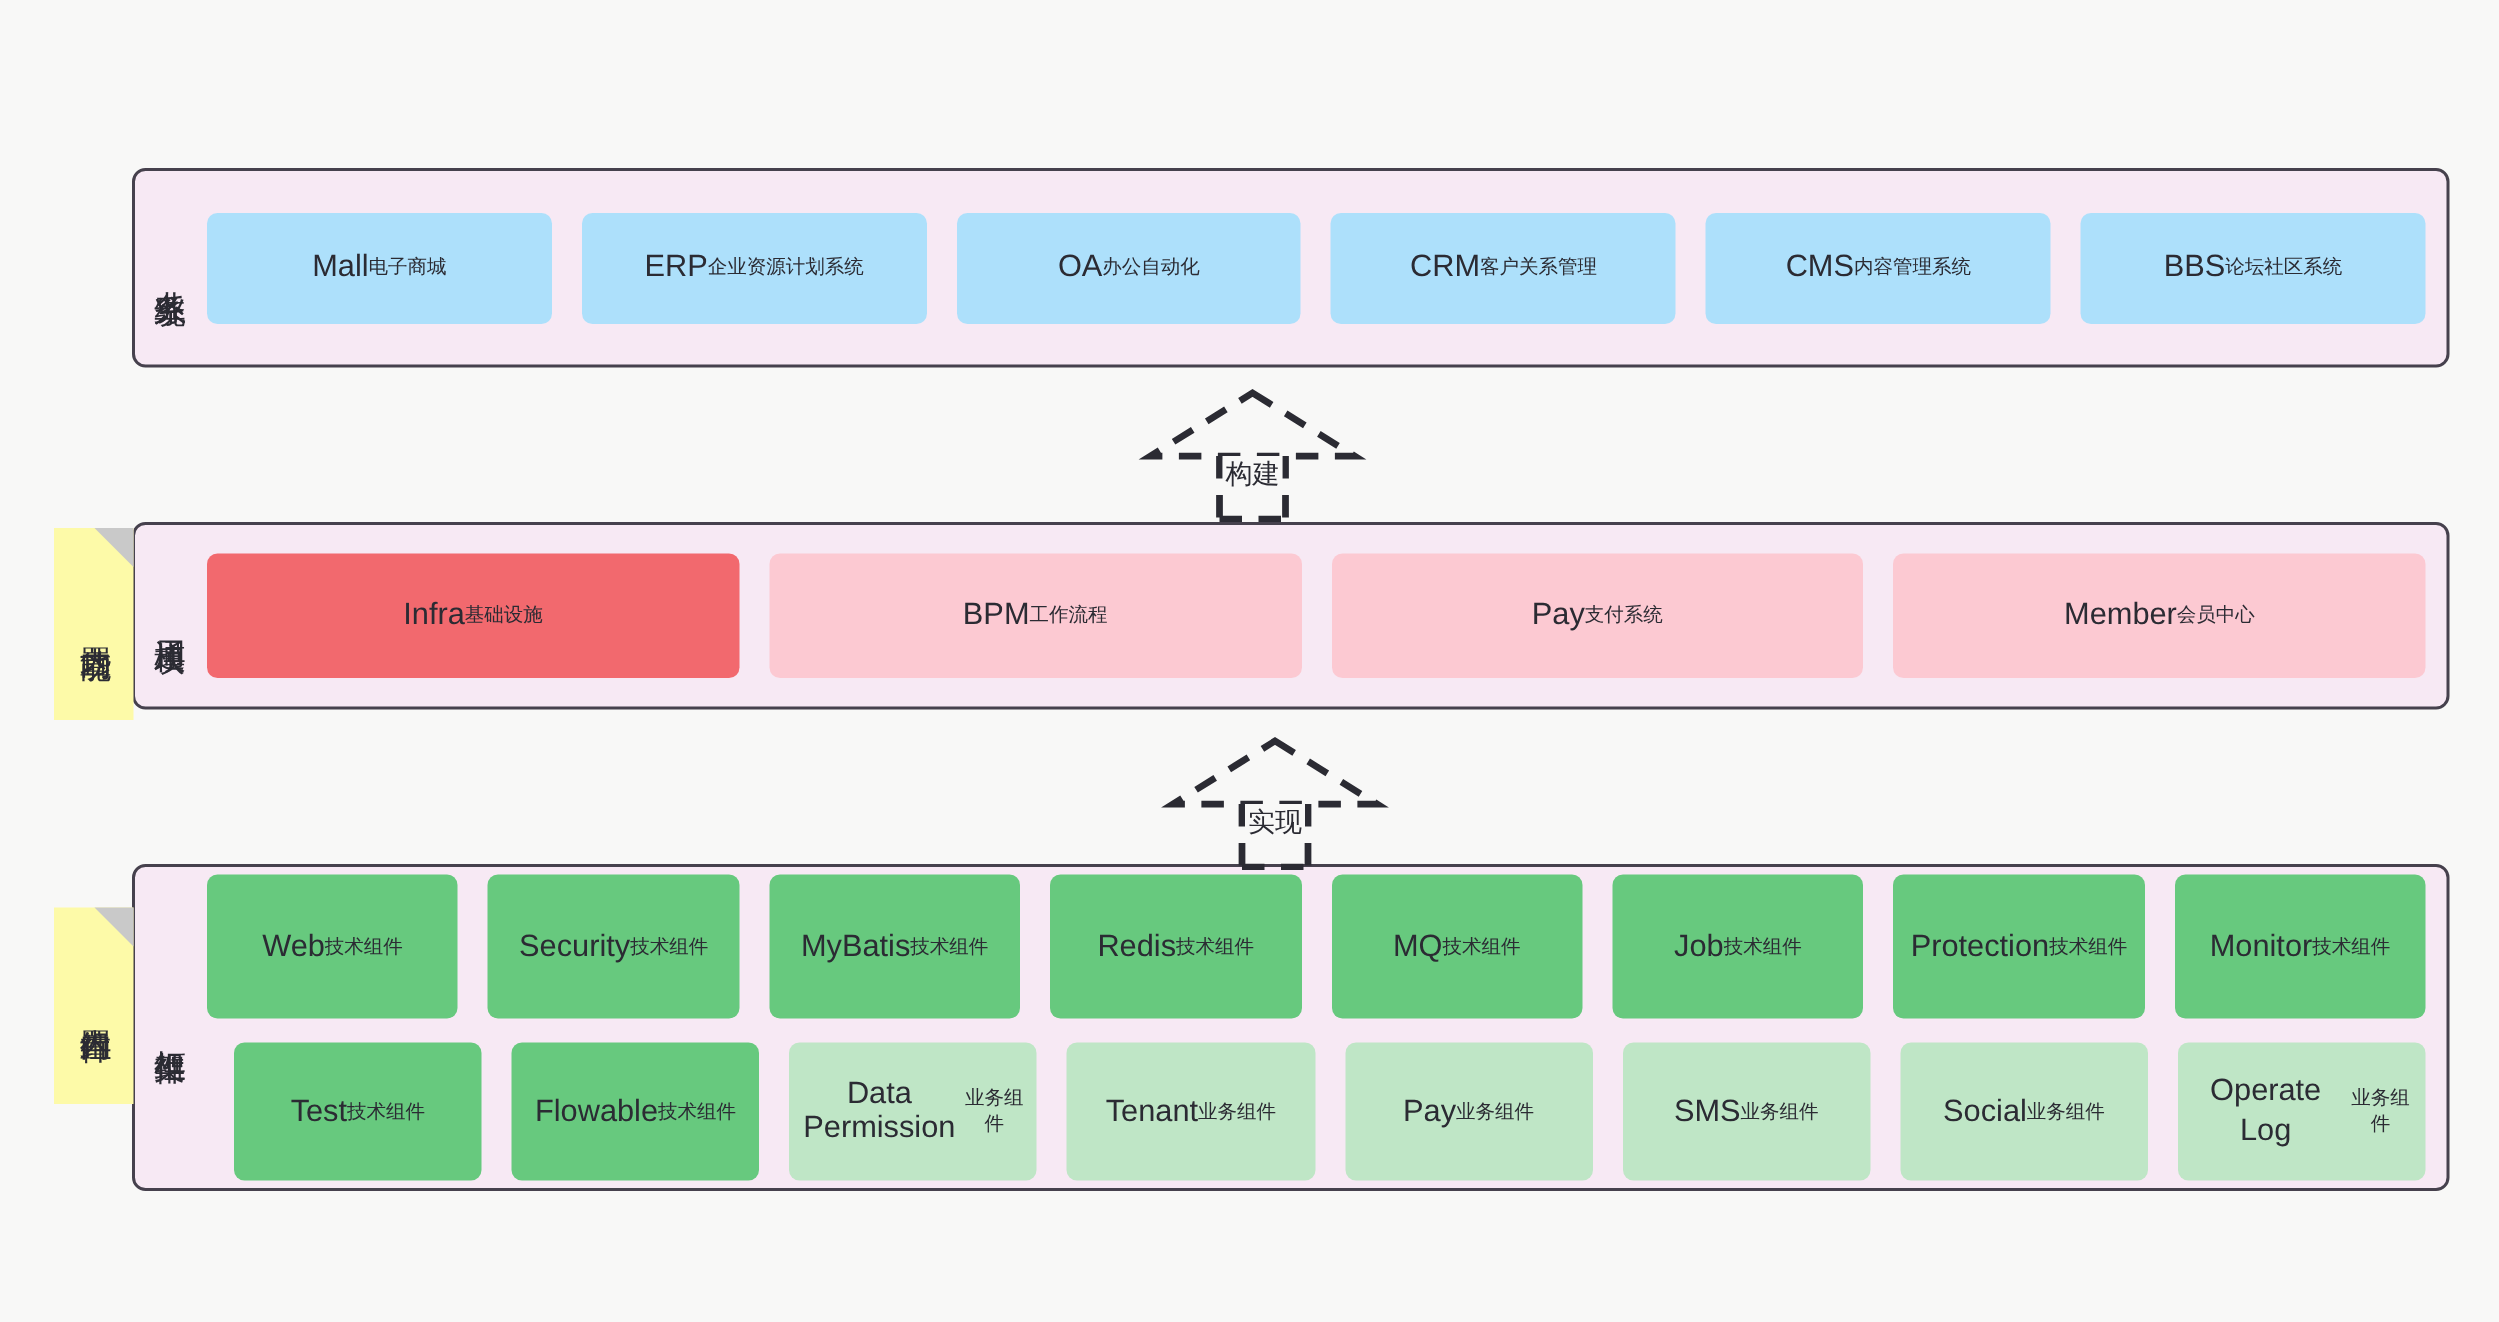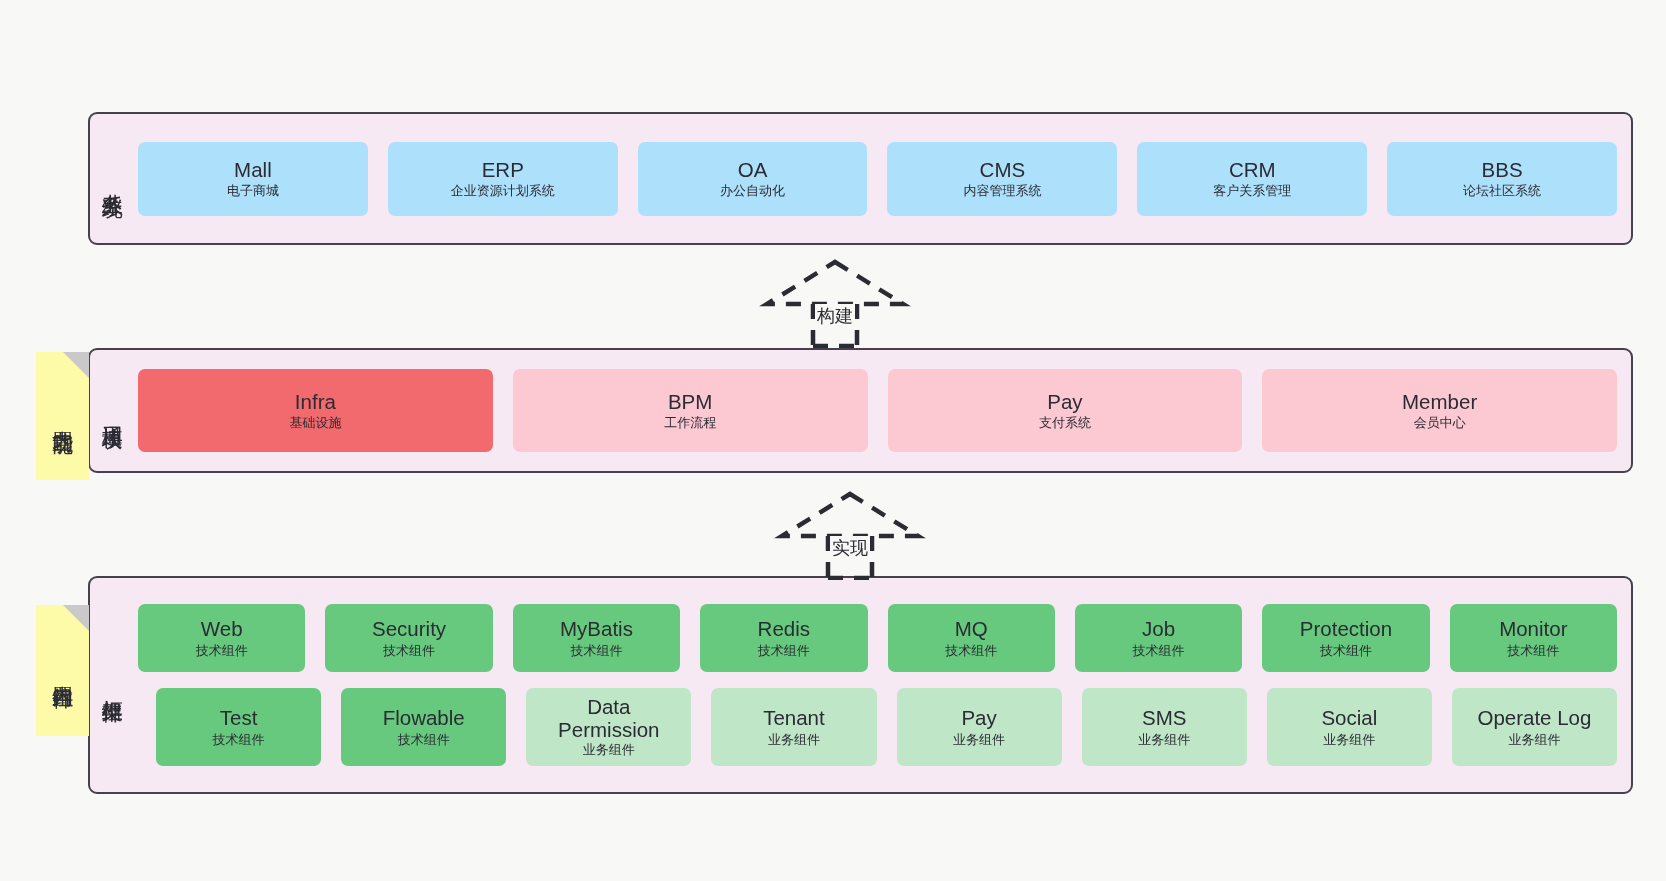--- a/index.html
+++ b/index.html
@@ -55,21 +55,21 @@
   .row {
     display: flex;
     align-items: stretch;
     gap: 20px;
   }
 
   .cell {
     flex: 1 1 0;
     border-radius: 7px;
     display: flex;
-    flex-direction: column;
+    flex-direction: row;
     align-items: center;
     justify-content: center;
     text-align: center;
     line-height: 1.30;
     box-sizing: border-box;
     padding: 4px 6px;
   }
   .cell .t1 { font-size: 20.5px; }
   .cell .t2 { font-size: 13px; }
 
@@ -145,26 +145,26 @@
       </div>
       <div class="cell c-blue">
         <div class="t1">ERP</div>
         <div class="t2">企业资源计划系统</div>
       </div>
       <div class="cell c-blue">
         <div class="t1">OA</div>
         <div class="t2">办公自动化</div>
       </div>
       <div class="cell c-blue">
+        <div class="t1">CRM</div>
+        <div class="t2">客户关系管理</div>
+      </div>
+      <div class="cell c-blue">
         <div class="t1">CMS</div>
         <div class="t2">内容管理系统</div>
-      </div>
-      <div class="cell c-blue">
-        <div class="t1">CRM</div>
-        <div class="t2">客户关系管理</div>
       </div>
       <div class="cell c-blue">
         <div class="t1">BBS</div>
         <div class="t2">论坛社区系统</div>
       </div>
     </div>
   </div>
 </div>
 
 <div class="arrow" id="arrow-build">
@@ -214,21 +214,21 @@
 
 <div class="sticky" id="sticky-comp">
   <span class="fold"></span>
   <span>内置组件</span>
 </div>
 
 <div class="band" id="band-frame">
   <div class="band-title">框架组件</div>
   <div class="band-body">
 
-    <div class="row" style="height:68px;">
+    <div class="row" style="height:96px;">
       <div class="cell c-green">
         <div class="t1">Web</div>
         <div class="t2">技术组件</div>
       </div>
       <div class="cell c-green">
         <div class="t1">Security</div>
         <div class="t2">技术组件</div>
       </div>
       <div class="cell c-green">
         <div class="t1">MyBatis</div>
@@ -249,21 +249,21 @@
       <div class="cell c-green">
         <div class="t1">Protection</div>
         <div class="t2">技术组件</div>
       </div>
       <div class="cell c-green">
         <div class="t1">Monitor</div>
         <div class="t2">技术组件</div>
       </div>
     </div>
 
-    <div class="row" style="height:78px;padding-left:18px;">
+    <div class="row" style="height:92px;padding-left:18px;">
       <div class="cell c-green">
         <div class="t1">Test</div>
         <div class="t2">技术组件</div>
       </div>
       <div class="cell c-green">
         <div class="t1">Flowable</div>
         <div class="t2">技术组件</div>
       </div>
       <div class="cell c-lightgreen">
         <div class="t1" style="line-height:1.12;max-width:108px;">Data Permission</div>

